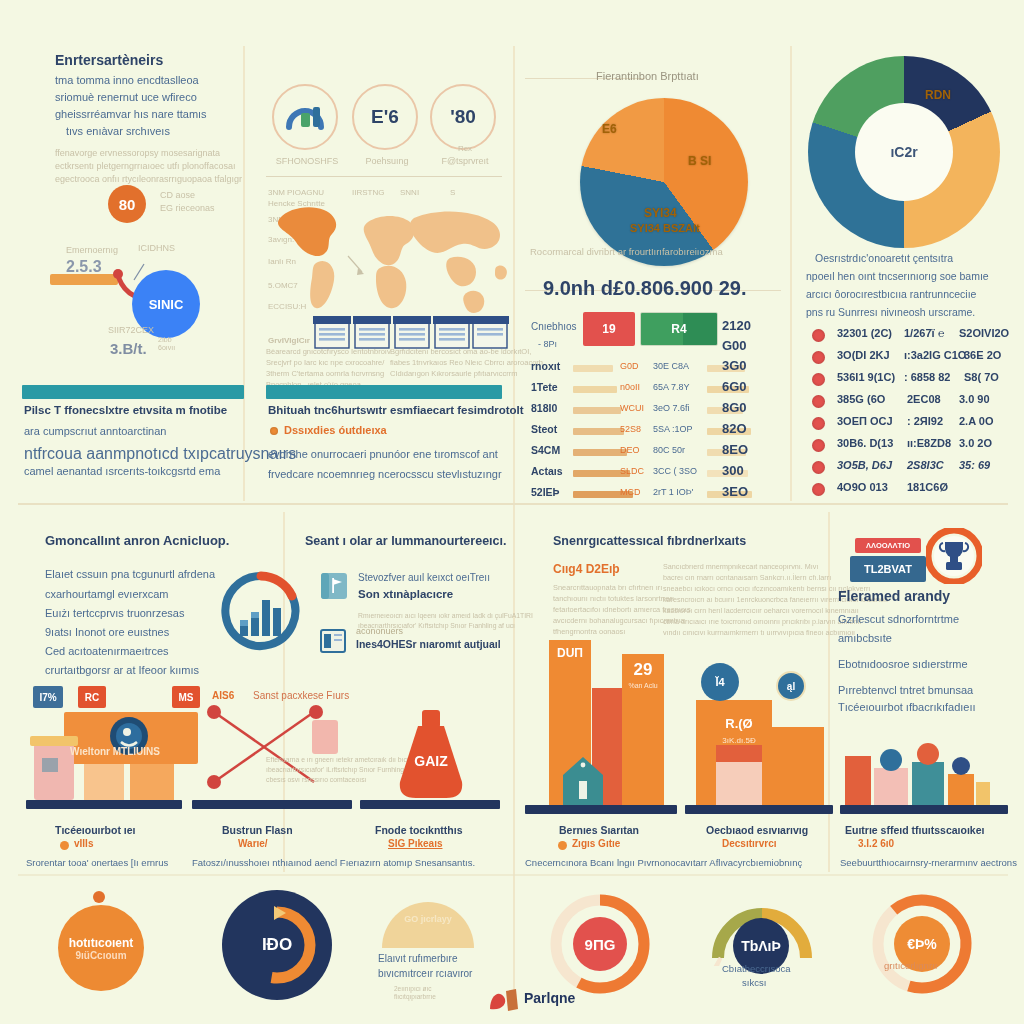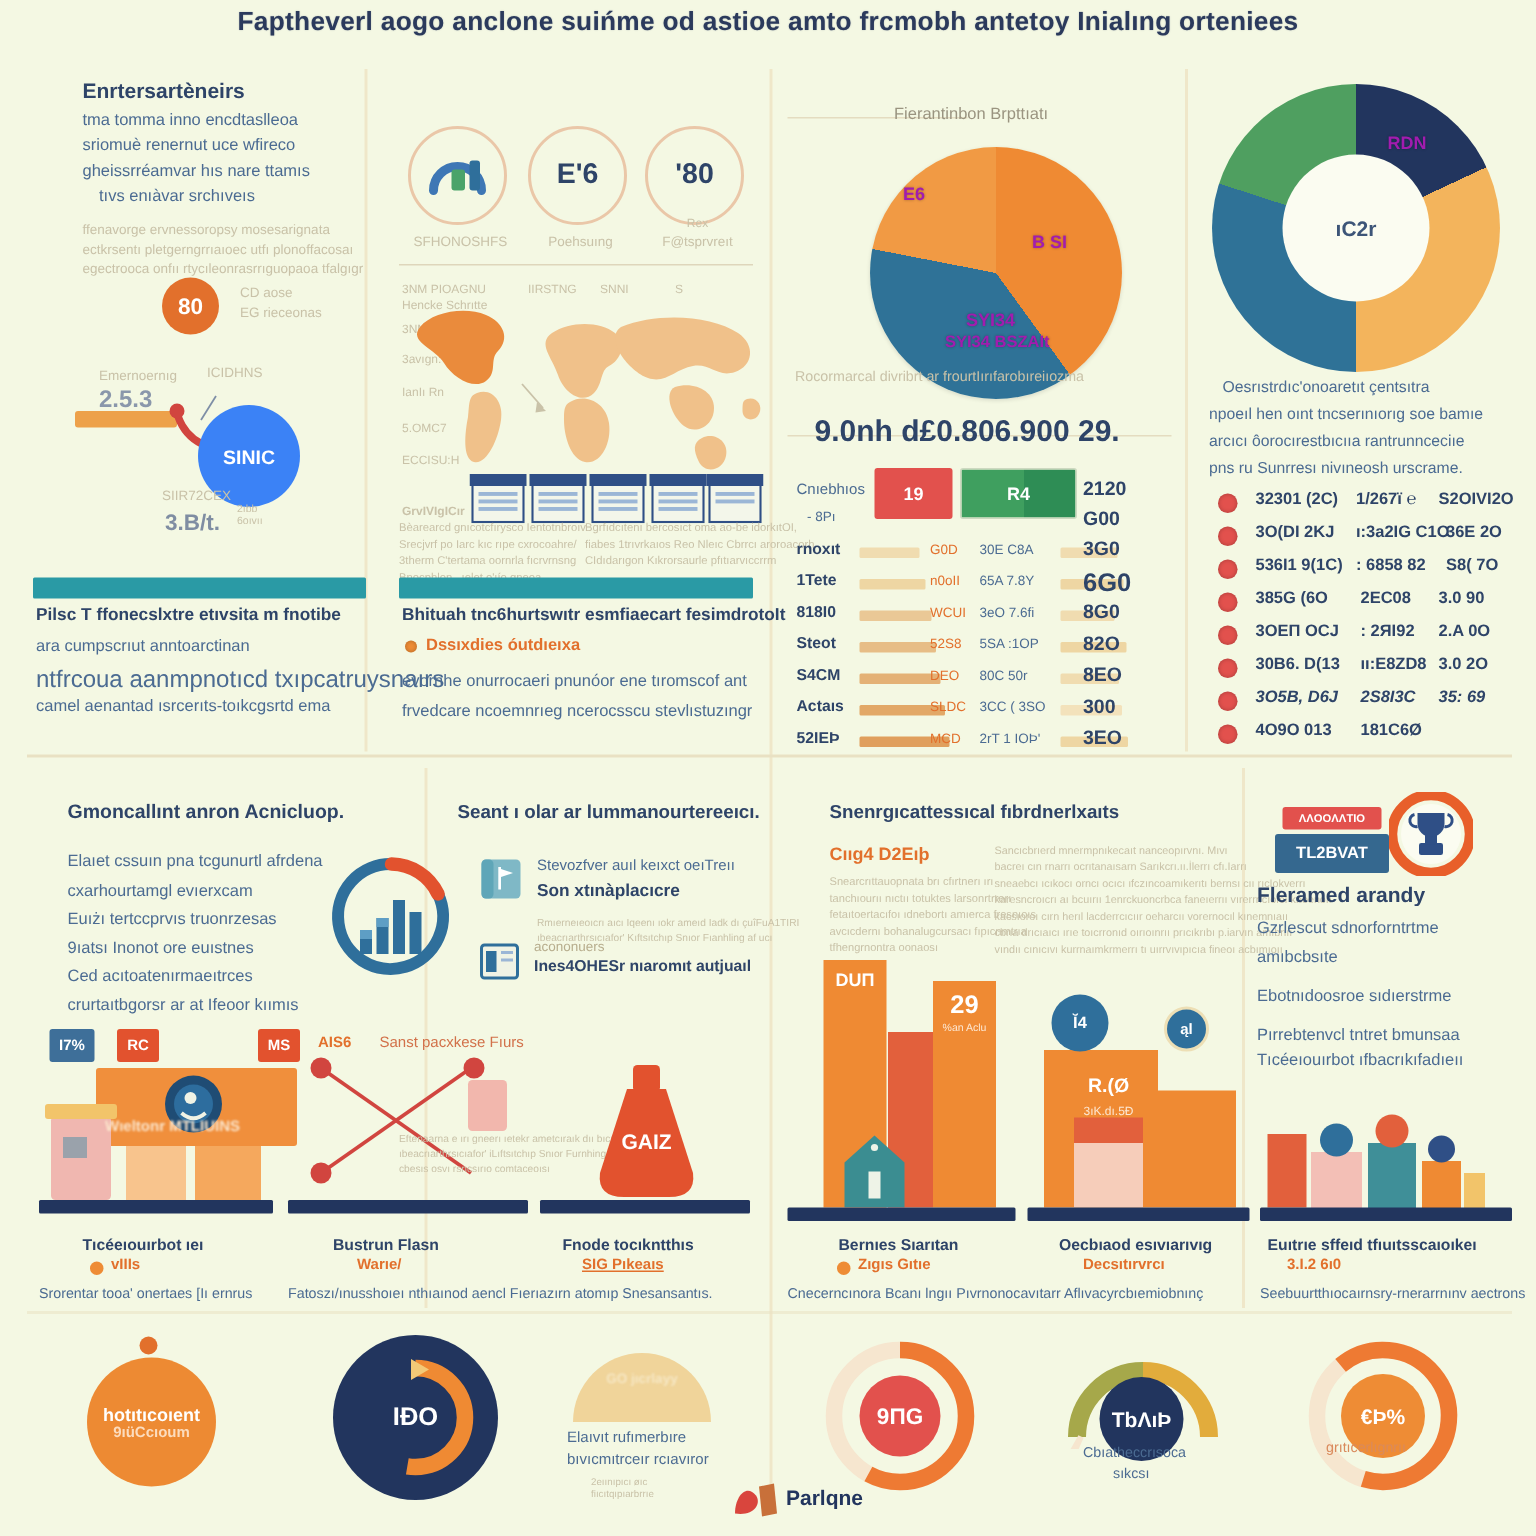--- a/index.html
+++ b/index.html
@@ -44,21 +44,21 @@
     filter: blur(.2px);
   }
   .solidcircle {
     position: absolute; border-radius: 50%;
     display: flex; align-items: center; justify-content: center;
     color: #fff; font-weight: 700;
   }
 
   
   .pie { position: absolute; border-radius: 50%; }
-  .pielabel { position: absolute; color: #a21caf; font-weight: 700; font-size: 12px;
+  .pielabel { position: absolute; color: #a16207; font-weight: 700; font-size: 12px;
               text-shadow: 0 0 2px rgba(0,0,0,.3); filter: blur(.3px); }
 
   
   .donut { position: absolute; border-radius: 50%; }
   .donut-hole {
     position: absolute; border-radius: 50%; background: #fbfcf1;
     display: flex; align-items: center; justify-content: center;
     color: #3d5578; font-weight: 700; font-size: 14px; filter: blur(.35px);
   }
 
@@ -84,21 +84,20 @@
 
   .chip { position: absolute; border-radius: 2px; display:flex;
           align-items:center; justify-content:center;
           color:#fff; font-weight:700; font-size:10px; filter: blur(.4px); }
 </style>
 </head>
 <body>
 
 <div class="page">
 
-  <div class="title">Faptheverl aogo anclone suińme od astioe amto frcmobh antetoy Inialıng orteniees</div>
 
   <div class="vrule" style="left:243px;top:46px;height:455px;"></div>
   <div class="vrule" style="left:513px;top:46px;height:960px;"></div>
   <div class="vrule" style="left:790px;top:46px;height:455px;"></div>
   <div class="hrule" style="left:18px;top:503px;width:990px;"></div>
   <div class="vrule" style="left:283px;top:512px;height:360px;"></div>
   <div class="vrule" style="left:828px;top:512px;height:360px;"></div>
   <div class="hrule" style="left:18px;top:874px;width:990px;opacity:.55;"></div>
 
   <div>
@@ -275,21 +274,21 @@
       <span class="t-blue" style="position:absolute;left:128px;top:3px;font-size:9px;">30E C8A</span>
       <span class="tbar" style="left:182px;top:7px;width:38px;background:#f0dcb0;"></span>
       <span class="h-blue" style="position:absolute;left:197px;top:0px;font-size:13px;">3G0</span>
     </div>
     <div style="position:absolute;left:525px;top:379px;width:260px;height:21px;">
       <span class="h-blue" style="position:absolute;left:6px;top:2px;font-size:10.5px;">1Tete</span>
       <span class="tbar" style="left:48px;top:7px;width:44px;background:#eed6a3;"></span>
       <span class="t-orange" style="position:absolute;left:95px;top:3px;font-size:9px;font-weight:400;">n0oII</span>
       <span class="t-blue" style="position:absolute;left:128px;top:3px;font-size:9px;">65A  7.8Y</span>
       <span class="tbar" style="left:182px;top:7px;width:42px;background:#eed6a3;"></span>
-      <span class="h-blue" style="position:absolute;left:197px;top:0px;font-size:17px;">6G0</span>
+      <span class="h-blue" style="position:absolute;left:197px;top:0px;font-size:13px;">6G0</span>
     </div>
     <div style="position:absolute;left:525px;top:400px;width:260px;height:21px;">
       <span class="h-blue" style="position:absolute;left:6px;top:2px;font-size:10.5px;">818I0</span>
       <span class="tbar" style="left:48px;top:7px;width:48px;background:#eac896;"></span>
       <span class="t-orange" style="position:absolute;left:95px;top:3px;font-size:9px;font-weight:400;">WCUI</span>
       <span class="t-blue" style="position:absolute;left:128px;top:3px;font-size:9px;">3eO 7.6fi</span>
       <span class="tbar" style="left:182px;top:7px;width:36px;background:#f0dcb0;"></span>
       <span class="h-blue" style="position:absolute;left:197px;top:0px;font-size:13px;">8G0</span>
     </div>
     <div style="position:absolute;left:525px;top:421px;width:260px;height:21px;">

